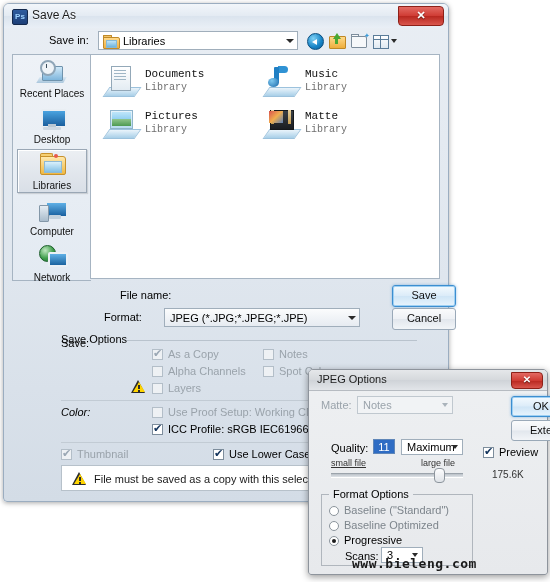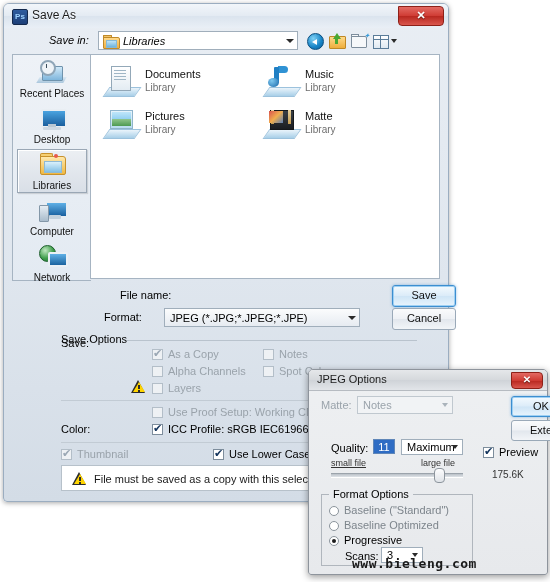--- a/index.html
+++ b/index.html
@@ -45,21 +45,21 @@
     border:1px solid #8d2018; border-radius:0 4px 4px 4px;
     color:#fff; font-size:11px; font-weight:bold; text-align:center; line-height:17px;
     text-shadow:0 1px 1px rgba(0,0,0,.5);
   }
   .close-btn.small { width:30px; height:15px; line-height:14px; font-size:10px; top:2px; right:4px;}
 
   
   #browse-panel {
     position:absolute; left:8px; top:26px; width:428px; height:250px;
   }
-  .savein-row { position:relative; height:22px;font-style:italic; }
+  .savein-row { position:relative; height:22px; }
   .savein-label { position:absolute; left:37px; top:4px; font-size:11px; }
   .combo {
     position:absolute;
     background:#ffffff; border:1px solid #a0aebb;
     height:19px; box-sizing:border-box;
   }
   .combo .val { position:absolute; left:5px; top:3px; font-size:11px; white-space:nowrap;}
   .combo .arrow {
     position:absolute; right:3px; top:7px; width:0;height:0;
     border-left:4px solid transparent;border-right:4px solid transparent;border-top:4px solid #2a2a2a;
@@ -143,21 +143,21 @@
   .icn-network .globe{position:absolute;left:1px;top:1px;width:15px;height:15px;border-radius:50%;
     background:radial-gradient(circle at 35% 30%, #bfe8c0, #3f9d4b 55%, #1f6e33);border:1px solid #1c5e2b;}
   .icn-network .scr{position:absolute;left:10px;top:8px;width:16px;height:11px;background:linear-gradient(180deg,#5fb0e6,#1b639f);border:2px solid #eaf0f5;border-radius:2px;}
   .icn-network .bs{position:absolute;left:12px;top:20px;width:12px;height:3px;background:#c3d1dd;}
 
   #file-list {
     position:absolute; left:78px; top:24px; width:350px; height:225px;
     background:#ffffff; border:1px solid #a6b4c2;
     box-sizing:border-box;
   }
-  .lib-item { position:absolute; width:160px; height:40px; }
+  .lib-item { position:absolute; width:160px; height:40px;font-family:Liberation Mono, monospace; }
   .lib-item .li-ic { position:absolute; left:4px; top:3px; width:34px; height:32px; }
   .lib-item .li-name { position:absolute; left:44px; top:5px; font-size:11px; color:#111; }
   .lib-item .li-sub { position:absolute; left:44px; top:19px; font-size:10px; color:#6e6e6e; }
   .tray { position:absolute; left:1px; bottom:1px; width:30px; height:8px;
     background: linear-gradient(180deg,#eaf4fb,#a8cfe8); transform: skewX(-35deg); border:1px solid #9cc2dd; }
 
   .ic-doc .pg{position:absolute;left:6px;top:0px;width:18px;height:23px;background:linear-gradient(180deg,#ffffff,#e3ecf3);border:1px solid #93a8b8;}
   .ic-doc .l{position:absolute;background:#9fb6c6;height:1px;left:9px;width:12px;}
   .ic-music .note{position:absolute;left:9px;top:1px;width:5px;height:16px;background:#1f7fc4;border-radius:1px;}
   .ic-music .head{position:absolute;left:3px;top:12px;width:11px;height:9px;border-radius:50%;background:radial-gradient(circle at 35% 30%,#7fc9f0,#1766a8);}
@@ -513,21 +513,21 @@
           <div class="i"></div>
           <div class="m"></div>
       </div>
       <div class="cb disabled" style="left:91px; top:48px;">
         <div class="box"></div>
         <div class="tx">Layers</div>
       </div>
 
       <div class="hr" style="top:66px;"></div>
 
-      <div class="sect-label" style="top:89px;">Color:</div>
+      <div class="sect-label" style="top:72px;font-style:italic;">Color:</div>
       <div class="cb disabled" style="left:91px; top:72px;">
         <div class="box"></div>
         <div class="tx">Use Proof Setup:  Working CMYK</div>
       </div>
       <div class="cb" style="left:91px; top:89px;">
         <div class="box checked"></div>
         <div class="tx">ICC Profile:  sRGB IEC61966-2.1</div>
       </div>
 
       <div class="hr" style="top:108px;"></div>

